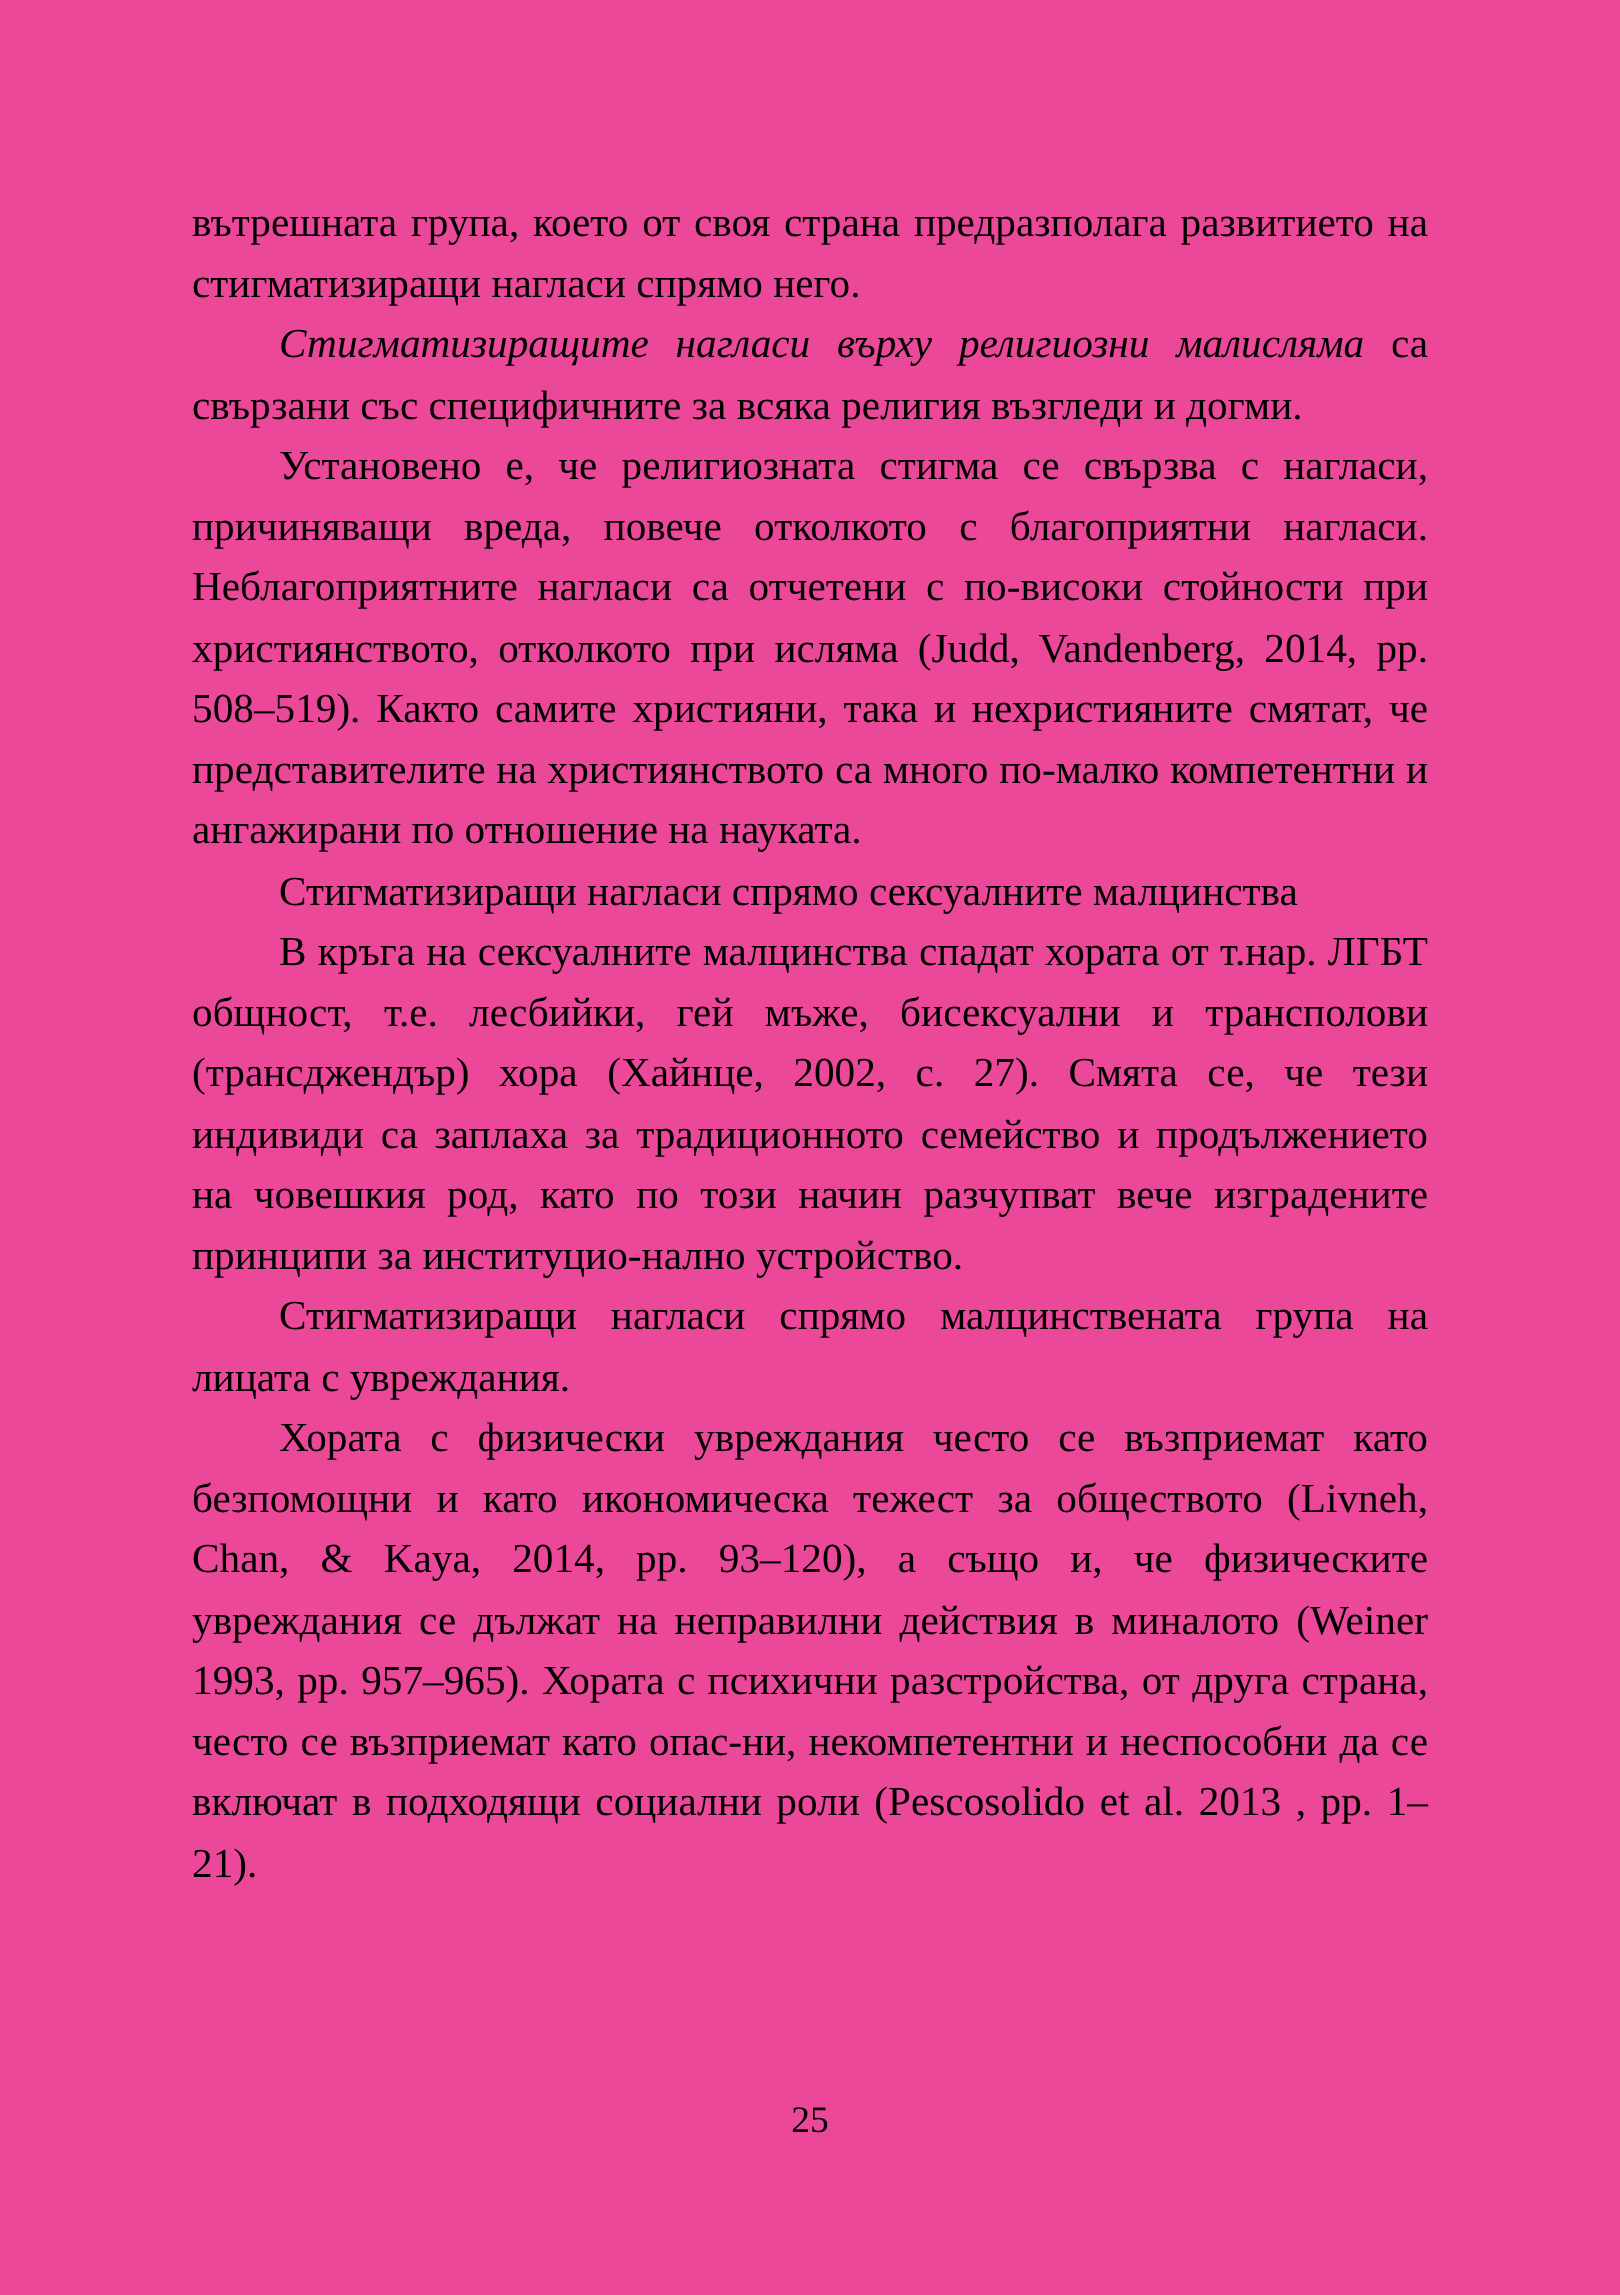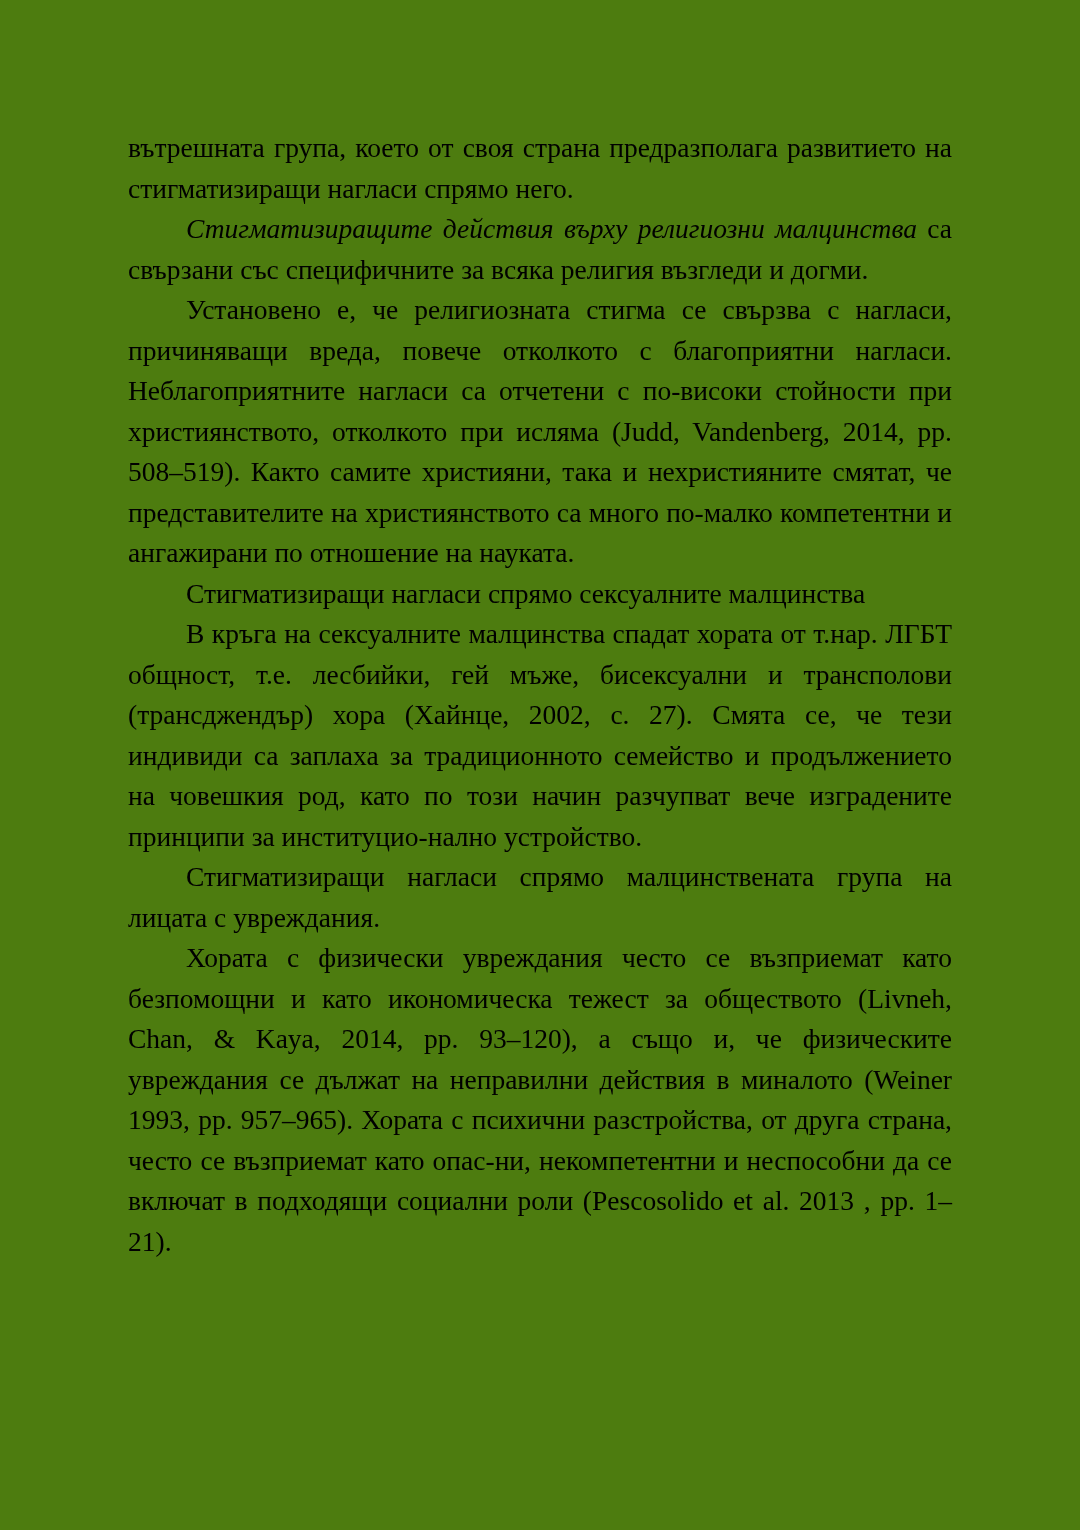--- a/index.html
+++ b/index.html
@@ -4,21 +4,21 @@
 <style>
   html, body {
     margin: 0;
     padding: 0;
     background: #ffffff;
   }
   .page {
     position: relative;
     width: 1080px;
     height: 1530px;
-    background: #4d7c0f;
+    background: #ec4899;
     font-family: "Liberation Serif", "DejaVu Serif", serif;
     color: #000000;
     box-sizing: border-box;
   }
   .content {
     position: absolute;
     left: 128px;
     top: 128px;
     width: 824px;
   }
@@ -47,27 +47,28 @@
   }
 </style>
 </head>
 <body>
 
 <div class="page">
   <div class="content">
 
     <p class="roman">вътрешната група, което от своя страна предразполага разви­тието на стигматизиращи нагласи спрямо него.</p>
 
-    <p class="indent"><span class="italic" style="font-style:italic">Стигматизиращите действия върху религиозни мал­цинства</span><span> са свързани със специфичните за всяка религия въз­гледи и догми.</span></p>
+    <p class="indent"><span class="italic" style="font-style:italic">Стигматизиращите нагласи върху религиозни мал­исляма</span><span> са свързани със специфичните за всяка религия въз­гледи и догми.</span></p>
 
     <p class="indent">Установено е, че религиозната стигма се свързва с нагласи, причиняващи вреда, повече отколкото с благопри­ятни нагласи. Неблагоприятните нагласи са отчетени с по-високи стойности при християнството, отколкото при исляма (Judd, Vandenberg, 2014, pp. 508–519). Както самите христи­яни, така и нехристияните смятат, че представителите на християнството са много по-малко компетентни и ангажи­рани по отношение на науката.</p>
 
     <p class="indent italic">Стигматизиращи нагласи спрямо сексуалните мал­цинства</p>
 
     <p class="indent">В кръга на сексуалните малцинства спадат хората от т.нар. ЛГБТ общност, т.е. лесбийки, гей мъже, бисексуални и трансполови (трансджендър) хора (Хайнце, 2002, с. 27). Смя­та се, че тези индивиди са заплаха за традиционното семейс­тво и продължението на човешкия род, като по този начин разчупват вече изградените принципи за институцио-налнo устройство.</p>
 
     <p class="indent italic">Стигматизиращи нагласи спрямо малцинствената група на лицата с увреждания.</p>
 
     <p class="indent">Хората с физически увреждания често се възприемат като безпомощни и като икономическа тежест за обществото (Livneh, Chan, &amp; Kaya, 2014, pp. 93–120), а също и, че физи­ческите увреждания се дължат на неправилни действия в ми­налото (Weiner 1993, pp. 957–965). Хората с психични разст­ройства, от друга страна, често се възприемат като опас-ни, некомпетентни и неспособни да се включат в подходящи со­циални роли (Pescosolido et al. 2013 , pp. 1–21).</p>
 
   </div>
 
+  <div class="page-number">25</div>
 </div>
 
 </body></html>

